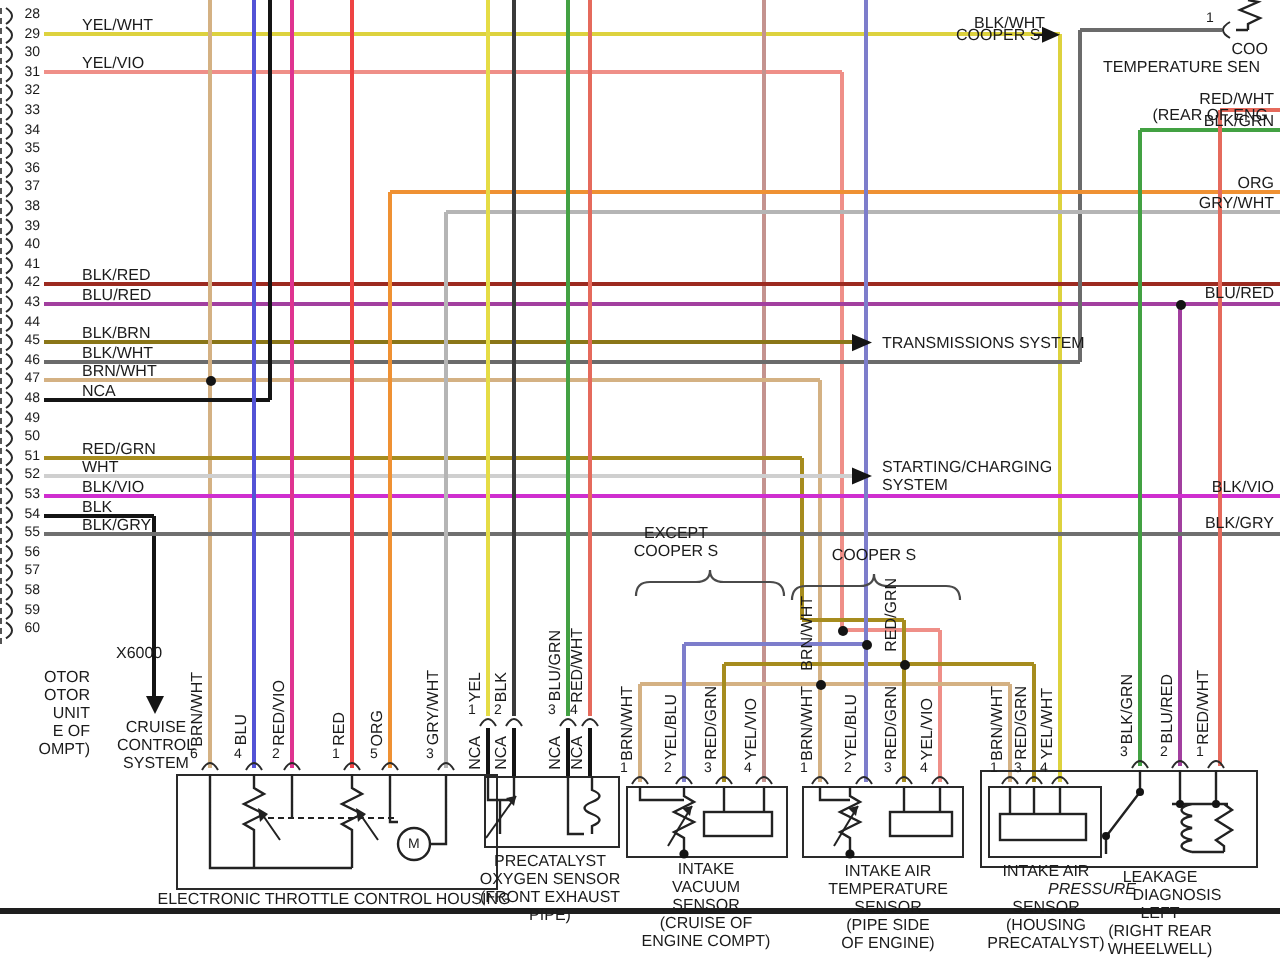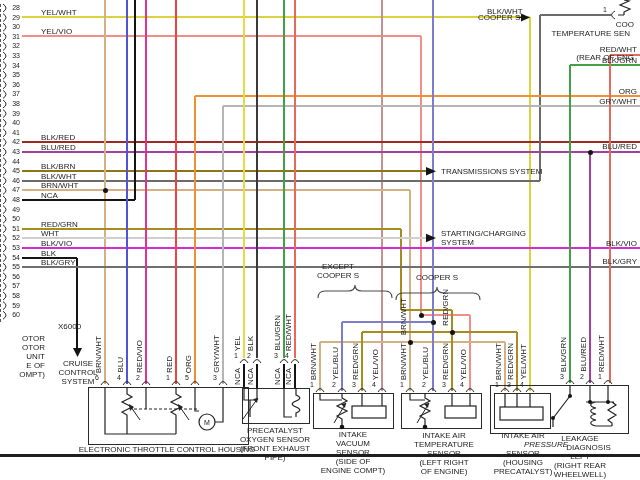--- a/index.html
+++ b/index.html
@@ -265,26 +265,26 @@
     <div class="hl" style="top: 361px; right: 595px;">E OF</div>
     <div class="hl" style="top: 370px; right: 595px;">OMPT)</div>
     <div class="hl" style="top: 445px; left: 167px; transform: translateX(-50%);">ELECTRONIC THROTTLE CONTROL HOUSING</div>
     <div class="hl" style="top: 426px; left: 275px; transform: translateX(-50%);">PRECATALYST</div>
     <div class="hl" style="top: 435px; left: 275px; transform: translateX(-50%);">OXYGEN SENSOR</div>
     <div class="hl" style="top: 444px; left: 275px; transform: translateX(-50%);">(FRONT EXHAUST</div>
     <div class="hl" style="top: 453px; left: 275px; transform: translateX(-50%);">PIPE)</div>
     <div class="hl" style="top: 430px; left: 353px; transform: translateX(-50%);">INTAKE</div>
     <div class="hl" style="top: 439px; left: 353px; transform: translateX(-50%);">VACUUM</div>
     <div class="hl" style="top: 448px; left: 353px; transform: translateX(-50%);">SENSOR</div>
-    <div class="hl" style="top: 457px; left: 353px; transform: translateX(-50%);">(SIDE OF</div>
+    <div class="hl" style="top: 457px; left: 353px; transform: translateX(-50%);">(CRUISE OF</div>
     <div class="hl" style="top: 466px; left: 353px; transform: translateX(-50%);">ENGINE COMPT)</div>
     <div class="hl" style="top: 431px; left: 444px; transform: translateX(-50%);">INTAKE AIR</div>
     <div class="hl" style="top: 440px; left: 444px; transform: translateX(-50%); text-align: right;">TEMPERATURE</div>
     <div class="hl" style="top: 449px; left: 444px; transform: translateX(-50%);">SENSOR</div>
-    <div class="hl" style="top: 458px; left: 444px; transform: translateX(-50%);">(LEFT RIGHT</div>
+    <div class="hl" style="top: 458px; left: 444px; transform: translateX(-50%);">(PIPE SIDE</div>
     <div class="hl" style="top: 467px; left: 444px; transform: translateX(-50%);">OF ENGINE)</div>
     <div class="hl" style="top: 431px; left: 523px; transform: translateX(-50%);">INTAKE AIR</div>
     <div class="hl" style="top: 440px; left: 546px; transform: translateX(-50%); font-style: italic;">PRESSURE</div>
     <div class="hl" style="top: 449px; left: 523px; transform: translateX(-50%);">SENSOR</div>
     <div class="hl" style="top: 458px; left: 523px; transform: translateX(-50%);">(HOUSING</div>
     <div class="hl" style="top: 467px; left: 523px; transform: translateX(-50%);">PRECATALYST)</div>
     <div class="hl" style="top: 434px; left: 580px; transform: translateX(-50%);">LEAKAGE</div>
     <div class="hl" style="top: 443px; left: 580px; transform: translateX(-50%); padding-left: 17px;">DIAGNOSIS</div>
     <div class="hl" style="top: 452px; left: 580px; transform: translateX(-50%);">LEFT</div>
     <div class="hl" style="top: 461px; left: 580px; transform: translateX(-50%);">(RIGHT REAR</div>

